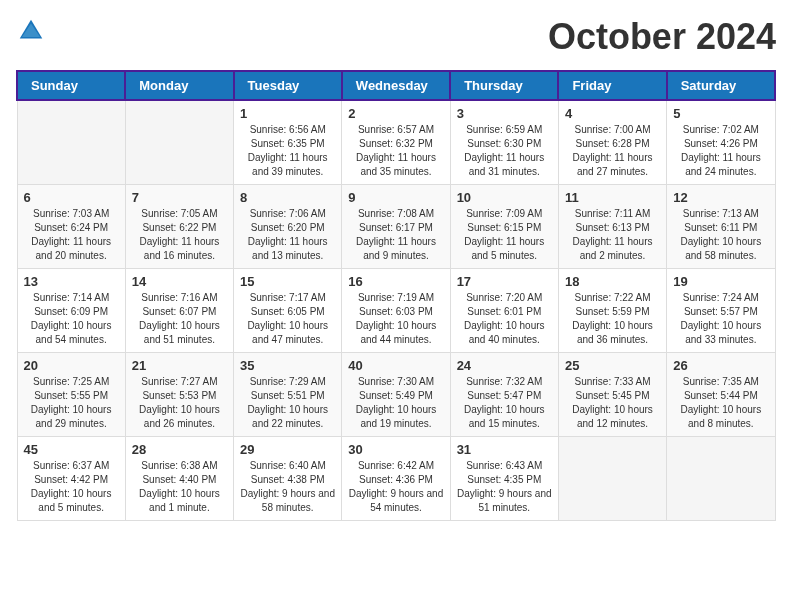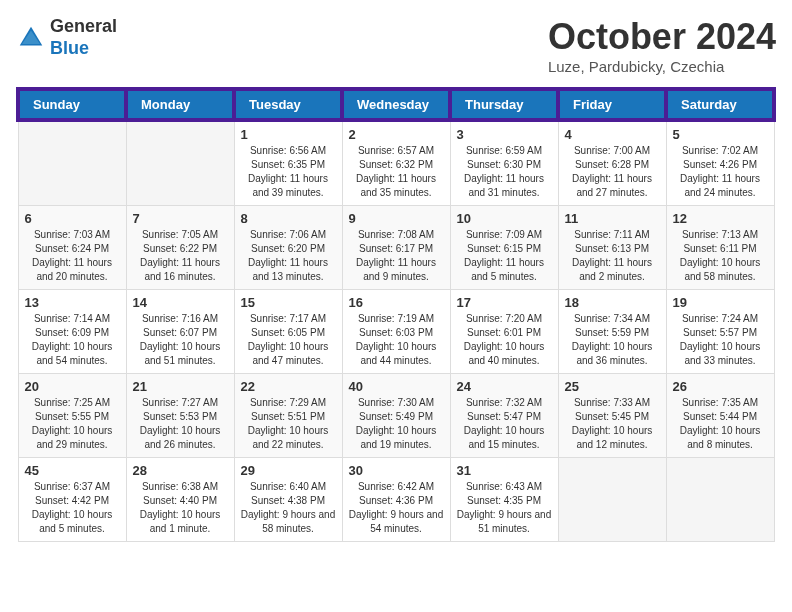--- a/index.html
+++ b/index.html
@@ -26,21 +26,21 @@
       font-weight: bold;
       color: #333;
       line-height: 1.2;
     }
     .logo-text .blue { color: #1a75bb; }
     .logo-icon {
       width: 30px;
       height: 30px;
     }
     .title-block {
-      text-align: left;
+      text-align: center;
     }
     .month-title {
       font-size: 36px;
       font-weight: bold;
       color: #333;
     }
     .subtitle {
       font-size: 15px;
       color: #555;
     }
@@ -49,21 +49,21 @@
       border-collapse: collapse;
       table-layout: fixed;
     }
     th {
       background-color: #1a75bb;
       color: #fff;
       text-align: left;
       padding: 6px 13px;
       font-size: 13px;
       font-weight: bold;
-      border: 4px solid #4c1d95;
+      border: 2px solid #4c1d95;
     }
     td {
       vertical-align: top;
       padding: 5px 6px;
       font-size: 10.5px;
       color: #333;
       border: 1px solid #ddd;
       height: 80px;
       background: #fff;
     }
@@ -88,28 +88,23 @@
   </style>
 </head>
 <body>
 
 <div class="header">
   <div class="logo">
     <svg class="logo-icon" viewBox="0 0 40 40">
       <polygon points="20,5 35,30 5,30" fill="#1a75bb"></polygon>
       <polygon points="20,10 32,28 8,28" fill="#5baad8" opacity="0.5"></polygon>
     </svg>
-    <div class="logo-text">
-      <div>General</div>
-      <div class="blue">Blue</div>
-    </div>
   </div>
   <div class="title-block">
     <div class="month-title">October 2024</div>
-    <div class="subtitle">Luze, Pardubicky, Czechia</div>
   </div>
 </div>
 
 <table>
   <thead>
     <tr>
     <th>Sunday</th>
         <th>Monday</th>
         <th>Tuesday</th>
         <th>Wednesday</th>
@@ -240,21 +235,21 @@
         </td>
         <td>
           <span class="day-number">17</span>
           <div class="day-info">Sunrise: 7:20 AM
 Sunset: 6:01 PM
 Daylight: 10 hours
 and 40 minutes.</div>
         </td>
         <td>
           <span class="day-number">18</span>
-          <div class="day-info">Sunrise: 7:34 AM
+          <div class="day-info">Sunrise: 7:22 AM
 Sunset: 5:59 PM
 Daylight: 10 hours
 and 36 minutes.</div>
         </td>
         <td>
           <span class="day-number">19</span>
           <div class="day-info">Sunrise: 7:24 AM
 Sunset: 5:57 PM
 Daylight: 10 hours
 and 33 minutes.</div>
@@ -269,21 +264,21 @@
 and 29 minutes.</div>
         </td>
         <td>
           <span class="day-number">21</span>
           <div class="day-info">Sunrise: 7:27 AM
 Sunset: 5:53 PM
 Daylight: 10 hours
 and 26 minutes.</div>
         </td>
         <td>
-          <span class="day-number">22</span>
+          <span class="day-number">35</span>
           <div class="day-info">Sunrise: 7:29 AM
 Sunset: 5:51 PM
 Daylight: 10 hours
 and 22 minutes.</div>
         </td>
         <td>
           <span class="day-number">40</span>
           <div class="day-info">Sunrise: 7:30 AM
 Sunset: 5:49 PM
 Daylight: 10 hours

